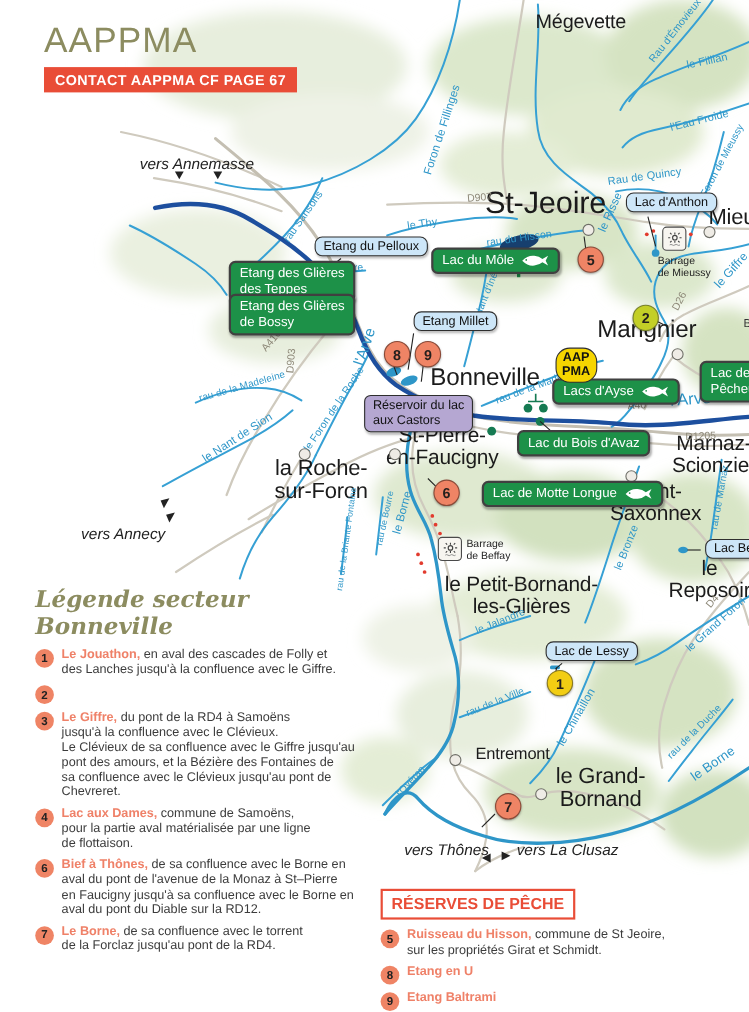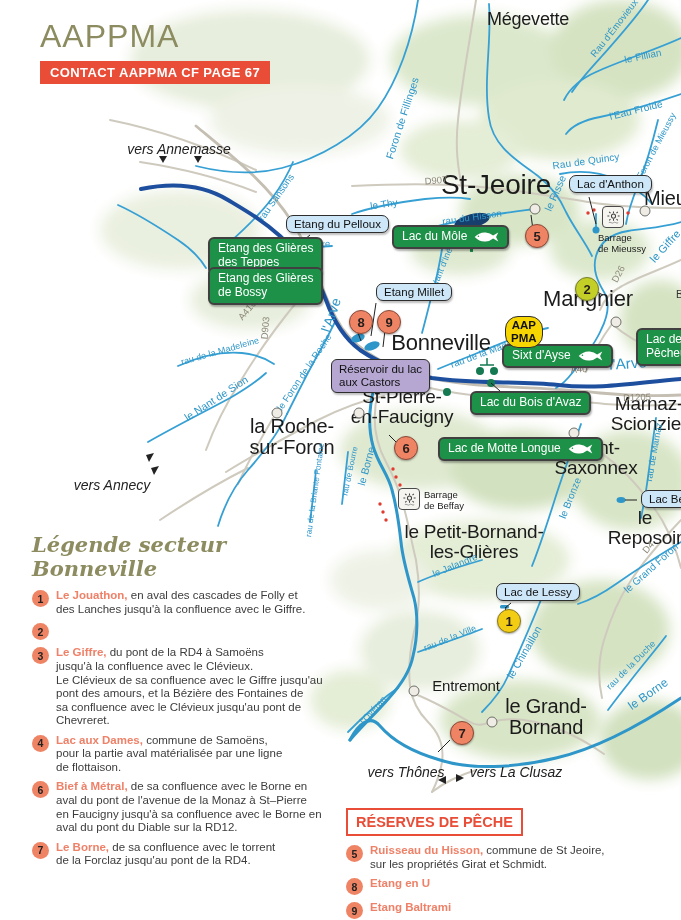--- a/index.html
+++ b/index.html
@@ -288,21 +288,21 @@
         <div class="roadl" style="left: 633px; top: 397px; transform: translate(-50%, -50%) rotate(-2deg);">D1205</div>
         <div class="roadl" style="left: 644px; top: 547px; transform: translate(-50%, -50%) rotate(-50deg);">D4</div>
         <div class="glabel" style="left: 204px; top: 237px;"><span>Etang des Glières
 des Teppes</span></div>
         <div class="glabel" style="left: 204px; top: 267px;"><span>Etang des Glières
 de Bossy</span></div>
         <div class="glabel" style="left: 388px; top: 225px;"><span>Lac du Môle</span><svg viewBox="0 0 34 16" width="25" height="12">
             <path d="M1 8 Q8 1 16 2 Q22 2.5 26 6 L33 2 L30 8 L33 14 L26 10 Q22 13.5 16 14 Q8 15 1 8 Z" fill="#fff"></path>
             <circle cx="6" cy="7" r="1.1" fill="#1d9148"></circle>
           </svg></div>
-        <div class="glabel" style="left: 498px; top: 344px;"><span>Sixt d'Ayse</span><svg viewBox="0 0 34 16" width="25" height="12">
+        <div class="glabel" style="left: 498px; top: 344px;"><span>Lacs d'Ayse</span><svg viewBox="0 0 34 16" width="25" height="12">
             <path d="M1 8 Q8 1 16 2 Q22 2.5 26 6 L33 2 L30 8 L33 14 L26 10 Q22 13.5 16 14 Q8 15 1 8 Z" fill="#fff"></path>
             <circle cx="6" cy="7" r="1.1" fill="#1d9148"></circle>
           </svg></div>
         <div class="glabel" style="left: 632px; top: 328px;"><span>Lac des Pêcheurs</span></div>
         <div class="glabel" style="left: 466px; top: 391px;"><span>Lac du Bois d'Avaz</span></div>
         <div class="glabel" style="left: 434px; top: 437px;"><span>Lac de Motte Longue</span><svg viewBox="0 0 34 16" width="25" height="12">
             <path d="M1 8 Q8 1 16 2 Q22 2.5 26 6 L33 2 L30 8 L33 14 L26 10 Q22 13.5 16 14 Q8 15 1 8 Z" fill="#fff"></path>
             <circle cx="6" cy="7" r="1.1" fill="#1d9148"></circle>
           </svg></div>
         <div class="blabel" style="left: 282px; top: 215px;">Etang du Pelloux</div>
@@ -382,21 +382,21 @@
 Chevreret.</div>
         </div>
         <div class="item">
           <span class="num">4</span>
           <div class="itext"><span class="lead">Lac aux Dames,</span> commune de Samoëns,
 pour la partie aval matérialisée par une ligne
 de flottaison.</div>
         </div>
         <div class="item">
           <span class="num">6</span>
-          <div class="itext"><span class="lead">Bief à Métral,</span> de sa confluence avec le Borne en
+          <div class="itext"><span class="lead">Bief à Thônes,</span> de sa confluence avec le Borne en
 aval du pont de l'avenue de la Monaz à St–Pierre
 en Faucigny jusqu'à sa confluence avec le Borne en
 aval du pont du Diable sur la RD12.</div>
         </div>
         <div class="item">
           <span class="num">7</span>
           <div class="itext"><span class="lead">Le Borne,</span> de sa confluence avec le torrent
 de la Forclaz jusqu'au pont de la RD4.</div>
         </div>
       </div>

